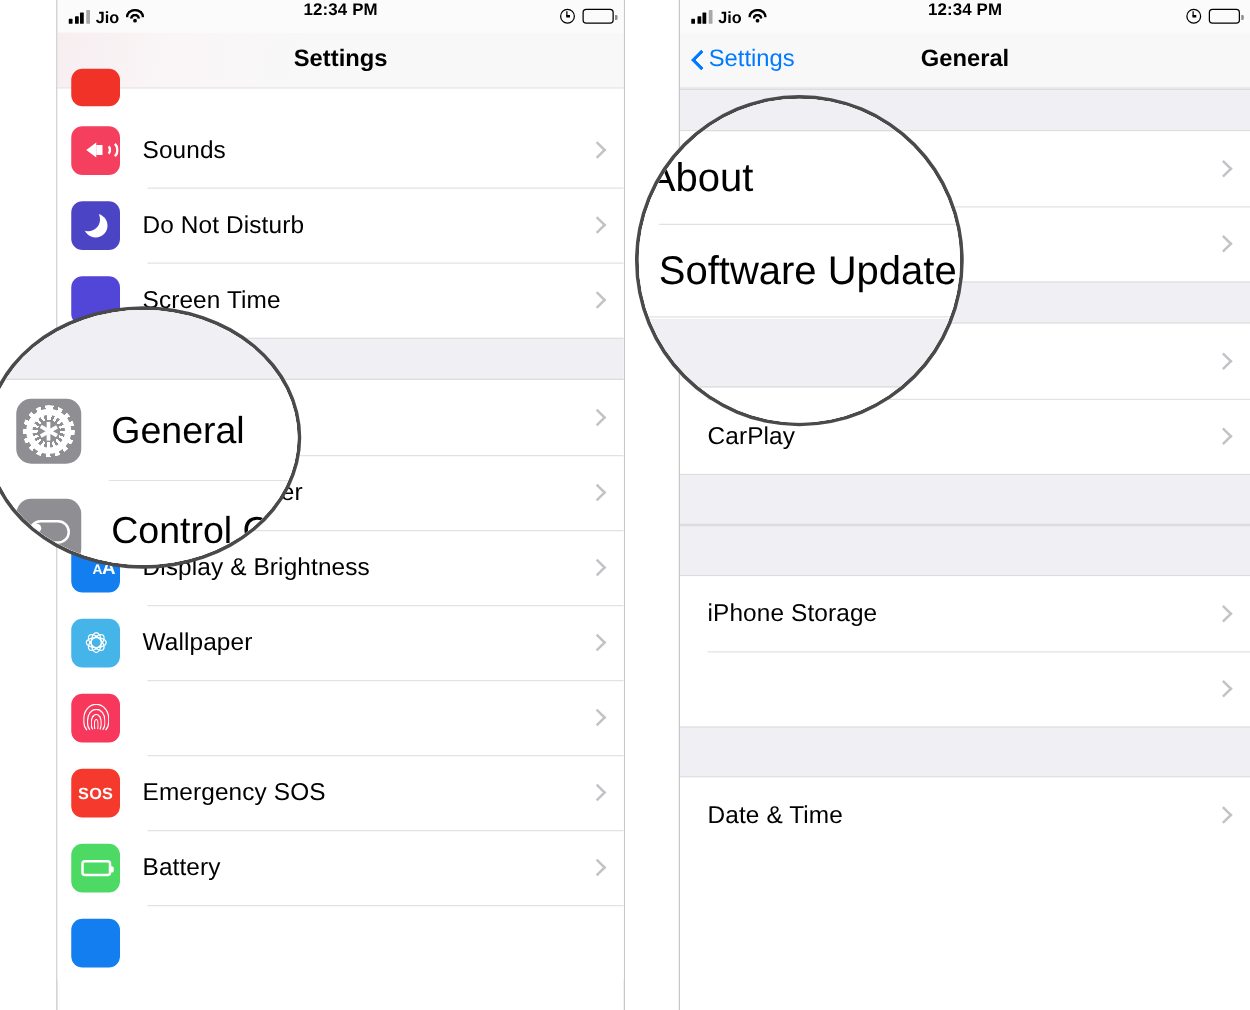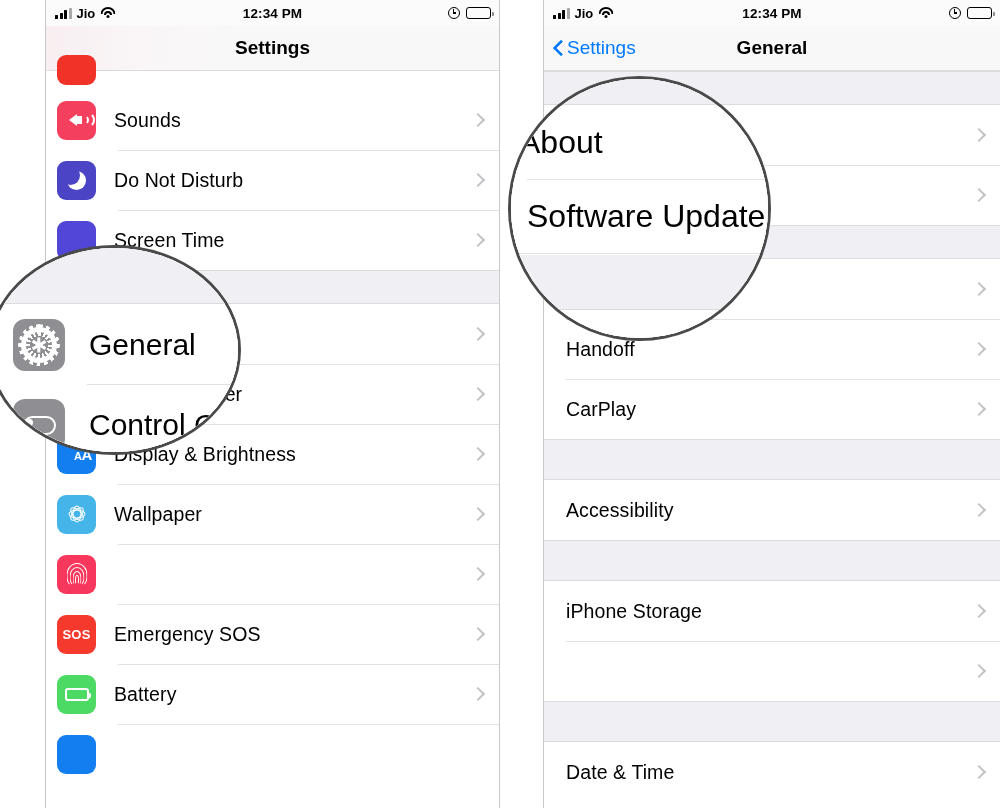--- a/index.html
+++ b/index.html
@@ -17,21 +17,21 @@
     background: #fff; overflow: hidden;
     border-left: 1px solid #c8c8c8;
     border-right: 1px solid #c8c8c8;
   }
   #phone-left  { left: 45px;  width: 455px; }
   #phone-right { left: 543px; width: 457px; border-right: none; }
 
   
   .statusbar {
     position: relative; height: 26px; background: #fbfbfb;
-    display: flex; align-items: center; padding: 0 8px 0 9px;
+    display: flex; padding: 0 8px 0 9px;
   }
   .sb-left { display: flex; align-items: center; gap: 5px; }
   .sb-center { position: absolute; left: 0; right: 0; text-align: center;
     font-size: 13.5px; font-weight: bold; color: #000; letter-spacing:.1px; pointer-events:none;}
   .sb-right { margin-left: auto; display: flex; align-items: center; gap: 6px; z-index:2;}
   .bars { display: flex; align-items: flex-end; gap: 1.5px; height: 11px; }
   .bars i { display: block; width: 3px; background: #000; border-radius: .5px; }
   .bars i:nth-child(1){height:4px;}
   .bars i:nth-child(2){height:6px;}
   .bars i:nth-child(3){height:8.5px;}
@@ -329,34 +329,26 @@
         <span class="chev"></span>
       </div>
 
       <div class="gap" style="height:34px"></div>
 
       <div class="row noicon">
         <span class="row-label">AirDrop</span>
         <span class="chev"></span>
       </div>
       <div class="row noicon">
-        <span class="row-label">Handoff</span>
-        <span class="chev"></span>
-      </div>
-      <div class="row noicon">
         <span class="row-label">CarPlay</span>
         <span class="chev"></span>
       </div>
 
       <div class="gap" style="height:41px"></div>
 
-      <div class="row noicon">
-        <span class="row-label">Accessibility</span>
-        <span class="chev"></span>
-      </div>
 
       <div class="gap" style="height:41px"></div>
 
       <div class="row noicon">
         <span class="row-label">iPhone Storage</span>
         <span class="chev"></span>
       </div>
       <div class="row noicon">
         <span class="chev"></span>
       </div>

